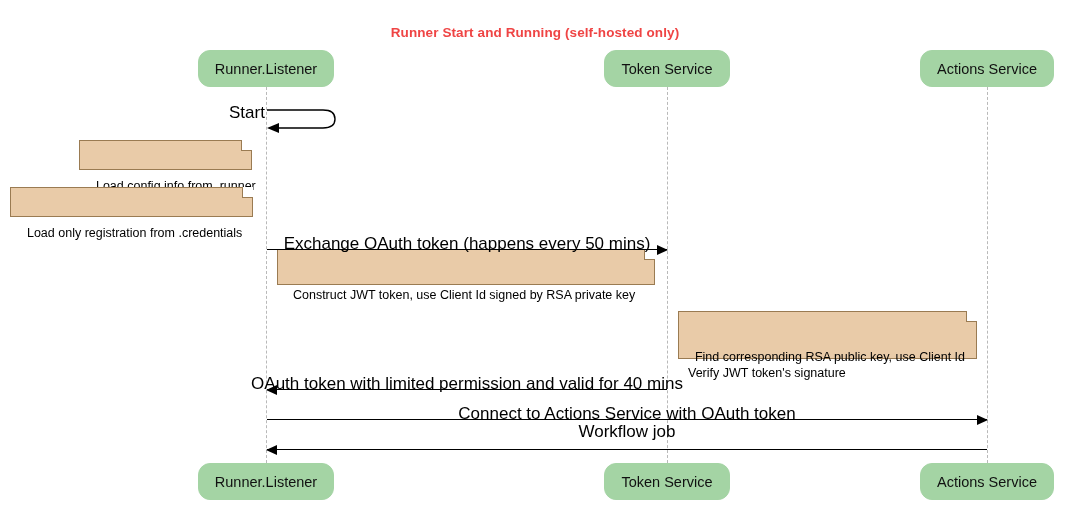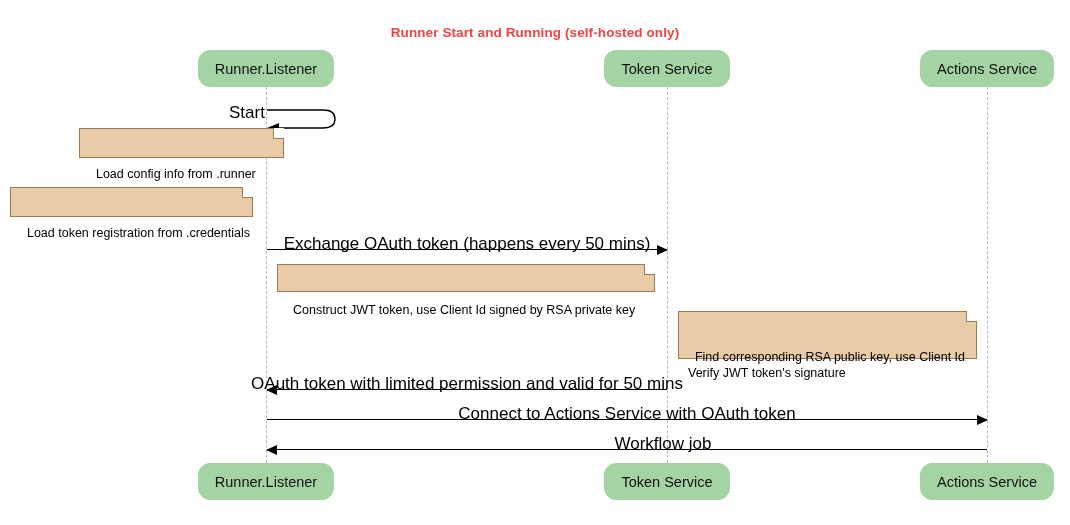--- a/index.html
+++ b/index.html
@@ -137,57 +137,57 @@
 </div>
 
 <div class="msg-label left-of" style="left:229px; top:103px;">Start</div>
 <div class="self-msg" style="left:265px; top:105px;">
   <svg width="80" height="32" viewBox="0 0 80 32">
     <path d="M 2 5 L 58 5 Q 70 5 70 14 Q 70 23 58 23 L 14 23" fill="none" stroke="#000" stroke-width="1.4"></path>
     <polygon points="2,23 14,18 14,28" fill="#000"></polygon>
   </svg>
 </div>
 
-<div class="note" style="left:79px; top:128px; width:205px; height:30px;">
+<div class="note" style="left:79px; top:140px; width:173px; height:30px;">
   <span class="fold"></span>
   <span>Load config info from .runner</span>
 </div>
 
 <div class="note" style="left:10px; top:187px; width:243px; height:30px;">
   <span class="fold"></span>
-  <span>Load token registration from .credentials</span>
+  <span>Load only registration from .credentials</span>
 </div>
 
-<div class="note" style="left:277px; top:264px; width:378px; height:28px;padding-left:8px;">
+<div class="note" style="left:277px; top:249px; width:378px; height:36px;padding-left:8px;">
   <span class="fold"></span>
   <span>Construct JWT token, use Client Id signed by RSA private key</span>
 </div>
 
 <div class="note" style="left:678px; top:311px; width:299px; height:48px;">
   <span class="fold"></span>
   <span>Find corresponding RSA public key, use Client Id
 Verify JWT token's signature</span>
 </div>
 
 <div class="msg-label" style="left:467px; top:234px;">Exchange OAuth token (happens every 50 mins)</div>
 <div class="msg" style="left:267px; top:249px; width:400px;">
   <span class="arrowhead right"></span>
 </div>
 
-<div class="msg-label" style="left:467px; top:374px;">OAuth token with limited permission and valid for 50 mins</div>
+<div class="msg-label" style="left:467px; top:374px;">OAuth token with limited permission and valid for 40 mins</div>
 <div class="msg" style="left:267px; top:389px; width:400px;">
   <span class="arrowhead left"></span>
 </div>
 
 <div class="msg-label" style="left:627px; top:404px;">Connect to Actions Service with OAuth token</div>
 <div class="msg" style="left:267px; top:419px; width:720px;">
   <span class="arrowhead right"></span>
 </div>
 
-<div class="msg-label" style="left:627px; top:434px;margin-left:36px;">Workflow job</div>
+<div class="msg-label" style="left:627px; top:422px;">Workflow job</div>
 <div class="msg" style="left:267px; top:449px; width:720px;">
   <span class="arrowhead left"></span>
 </div>
 
 <div class="participant-box" style="left:198px; top:463px; width:136px;">
   <span>Runner.Listener</span>
 </div>
 <div class="participant-box" style="left:604px; top:463px; width:126px;">
   <span>Token Service</span>
 </div>

